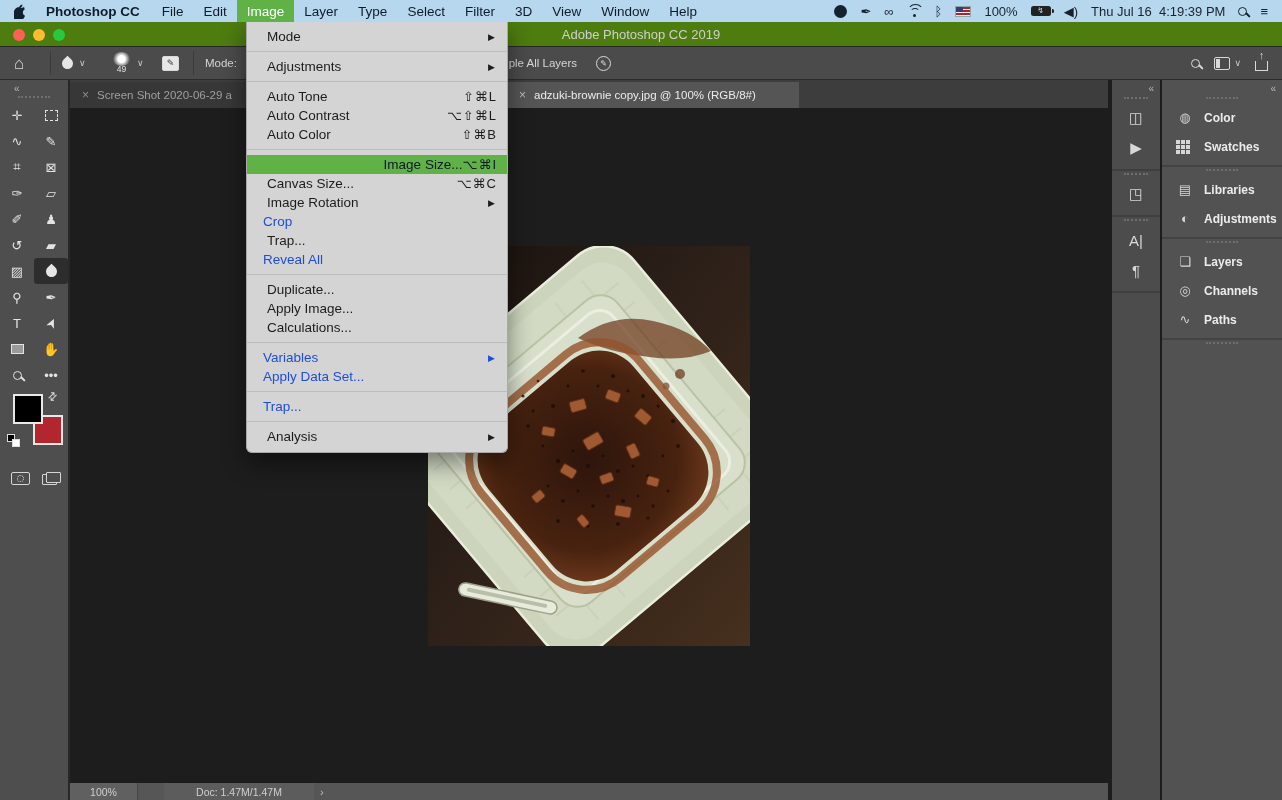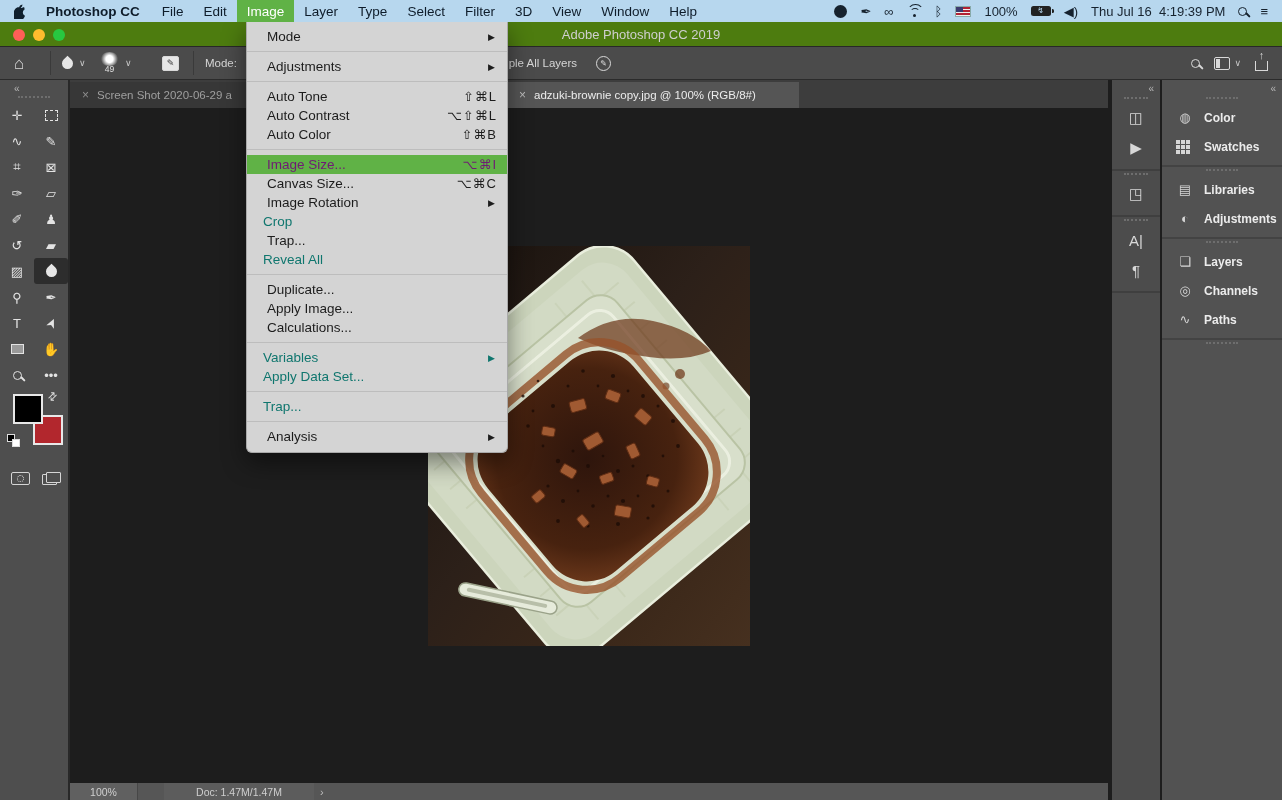--- a/index.html
+++ b/index.html
@@ -127,23 +127,23 @@
   .fillrest { flex:1; }
 
   
   .menu-panel { position:absolute; left:246px; top:22px; width:262px; z-index:50;
     background:#d4d4d4; border:1px solid #a9a9a9; border-top:none; border-radius:0 0 6px 6px;
     box-shadow:0 10px 24px rgba(0,0,0,0.45); padding:5px 0 6px; }
   .mi { height:19px; display:flex; align-items:center; justify-content:space-between;
     padding:0 10px 0 20px; font-size:13.5px; color:#1c1c1c; }
   .mi .sc { font-size:13px; color:#1c1c1c; letter-spacing:1px; }
   .mi .arr { font-size:9px; padding-right:2px; }
-  .mi.dis, .mi.dis .sc, .mi.dis .arr { color:#0f766e;padding-left:16px; }
+  .mi.dis, .mi.dis .sc, .mi.dis .arr { color:#1d4ed8;padding-left:16px; }
   .mi.sel { background:#60b246; }
-  .mi.sel, .mi.sel .sc { color:#701a75; }
+  .mi.sel, .mi.sel .sc { color:#0f172a;justify-content:flex-end; }
   .msep { border-top:1px solid #bdbdbd; margin:5px 0; }
 </style>
 </head>
 <body>
 
 <div class="screen">
 
   <div class="menubar">
     <span class="apple">
       <svg width="12" height="15" viewBox="0 0 170 200">
@@ -193,21 +193,21 @@
 
   <div class="optionsbar">
     <div class="ob" style="left:14px;">
         <span class="home-g">⌂</span>
       </div>
     <span class="vsep" style="left:50px;"></span>
     <div class="ob" style="left:62px;">
       <span class="drop"></span>
       <span class="chev">∨</span>
     </div>
-    <div class="ob" style="left:100px;">
+    <div class="ob" style="left:112px;">
       <span class="brushwrap">
         <span class="brushtip"></span>
         <span class="brushnum">49</span>
       </span>
       <span class="chev">∨</span>
     </div>
     <div class="ob" style="left:162px;">
       <span class="brushpanel">✎</span>
     </div>
     <span class="vsep" style="left:193px;"></span>

